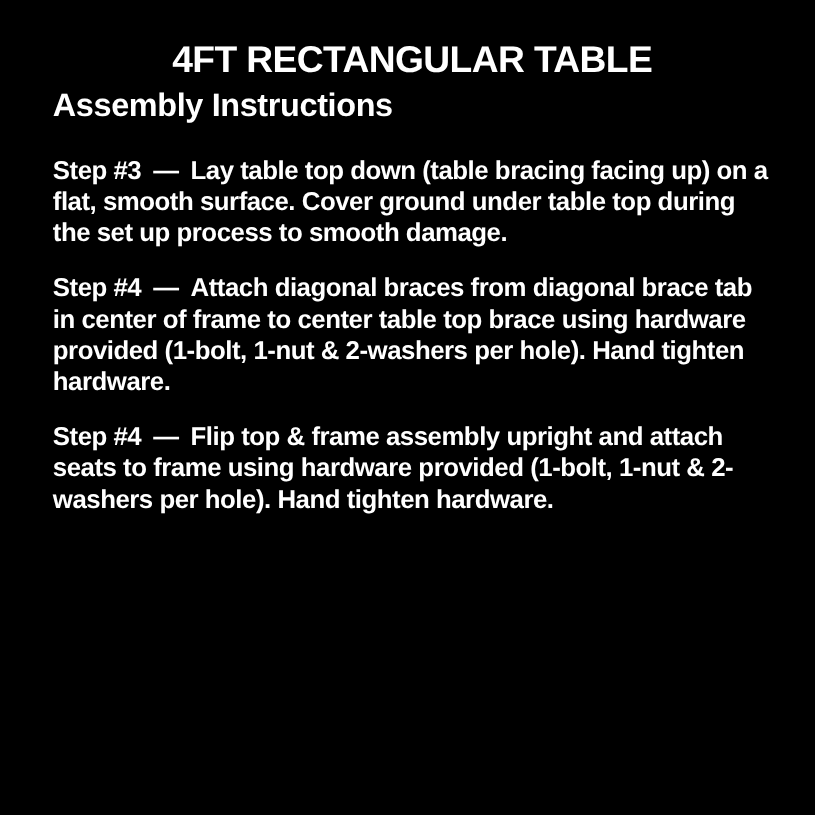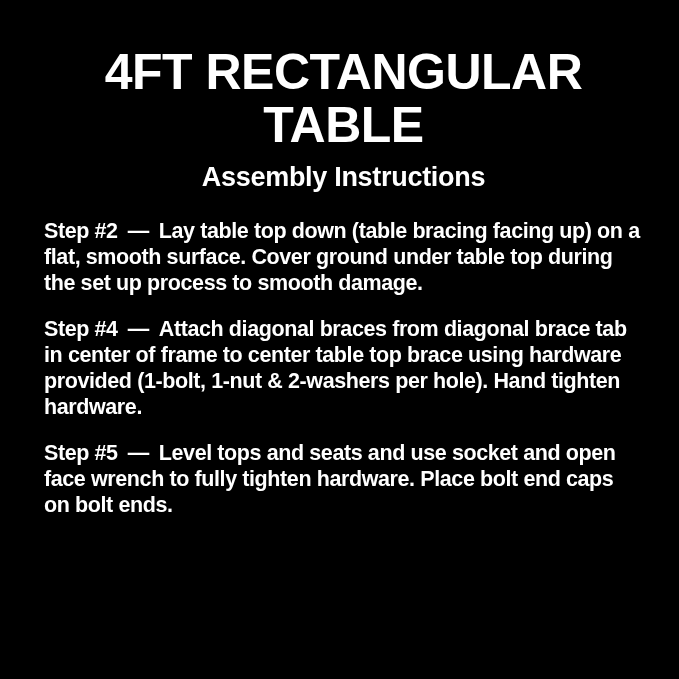--- a/index.html
+++ b/index.html
@@ -13,29 +13,28 @@
     height: 679px;
     box-sizing: border-box;
     background: #000000;
     color: #ffffff;
     font-family: "Liberation Sans", sans-serif;
     font-weight: 700;
     padding: 34px 36px 0 44px;
     overflow: hidden;
   }
   .title {
-    margin: 12px;
+    margin: 0;
     text-align: center;
-    font-size: 50px;
+    font-size: 31px;
     line-height: 1.05;
     letter-spacing: -0.5px;
   }
   .subtitle {
     margin: 7px 0 0 0;
-    text-align: center;
     font-size: 27px;
     line-height: 1.05;
     letter-spacing: -0.3px;
   }
   .steps {
     margin-top: 27px;
   }
   .step {
     margin: 0 0 20px 0;
     font-size: 21.5px;
@@ -48,21 +47,21 @@
   }
 </style>
 </head>
 <body>
 
 <div class="page">
   <h1 class="title">4FT RECTANGULAR TABLE</h1>
   <h2 class="subtitle">Assembly Instructions</h2>
 
   <div class="steps">
-    <p class="step"><span>Step #2</span><span class="sep">—</span><span>Lay table top down (table bracing facing up) on a flat, smooth surface. Cover ground under table top during the set up process to smooth damage.</span></p>
+    <p class="step"><span>Step #3</span><span class="sep">—</span><span>Lay table top down (table bracing facing up) on a flat, smooth surface. Cover ground under table top during the set up process to smooth damage.</span></p>
 
 
     <p class="step"><span>Step #4</span><span class="sep">—</span><span>Attach diagonal braces from diagonal brace tab in center of frame to center table top brace using hardware provided (1-bolt, 1-nut &amp; 2-washers per hole). Hand tighten hardware.</span></p>
 
+    <p class="step"><span>Step #4</span><span class="sep">—</span><span>Flip top &amp; frame assembly upright and attach seats to frame using hardware provided (1-bolt, 1-nut &amp; 2-washers per hole). Hand tighten hardware.</span></p>
 
-    <p class="step"><span>Step #5</span><span class="sep">—</span><span>Level tops and seats and use socket and open face wrench to fully tighten hardware. Place bolt end caps on bolt ends.</span></p>
   </div>
 </div>
 
 </body></html>

